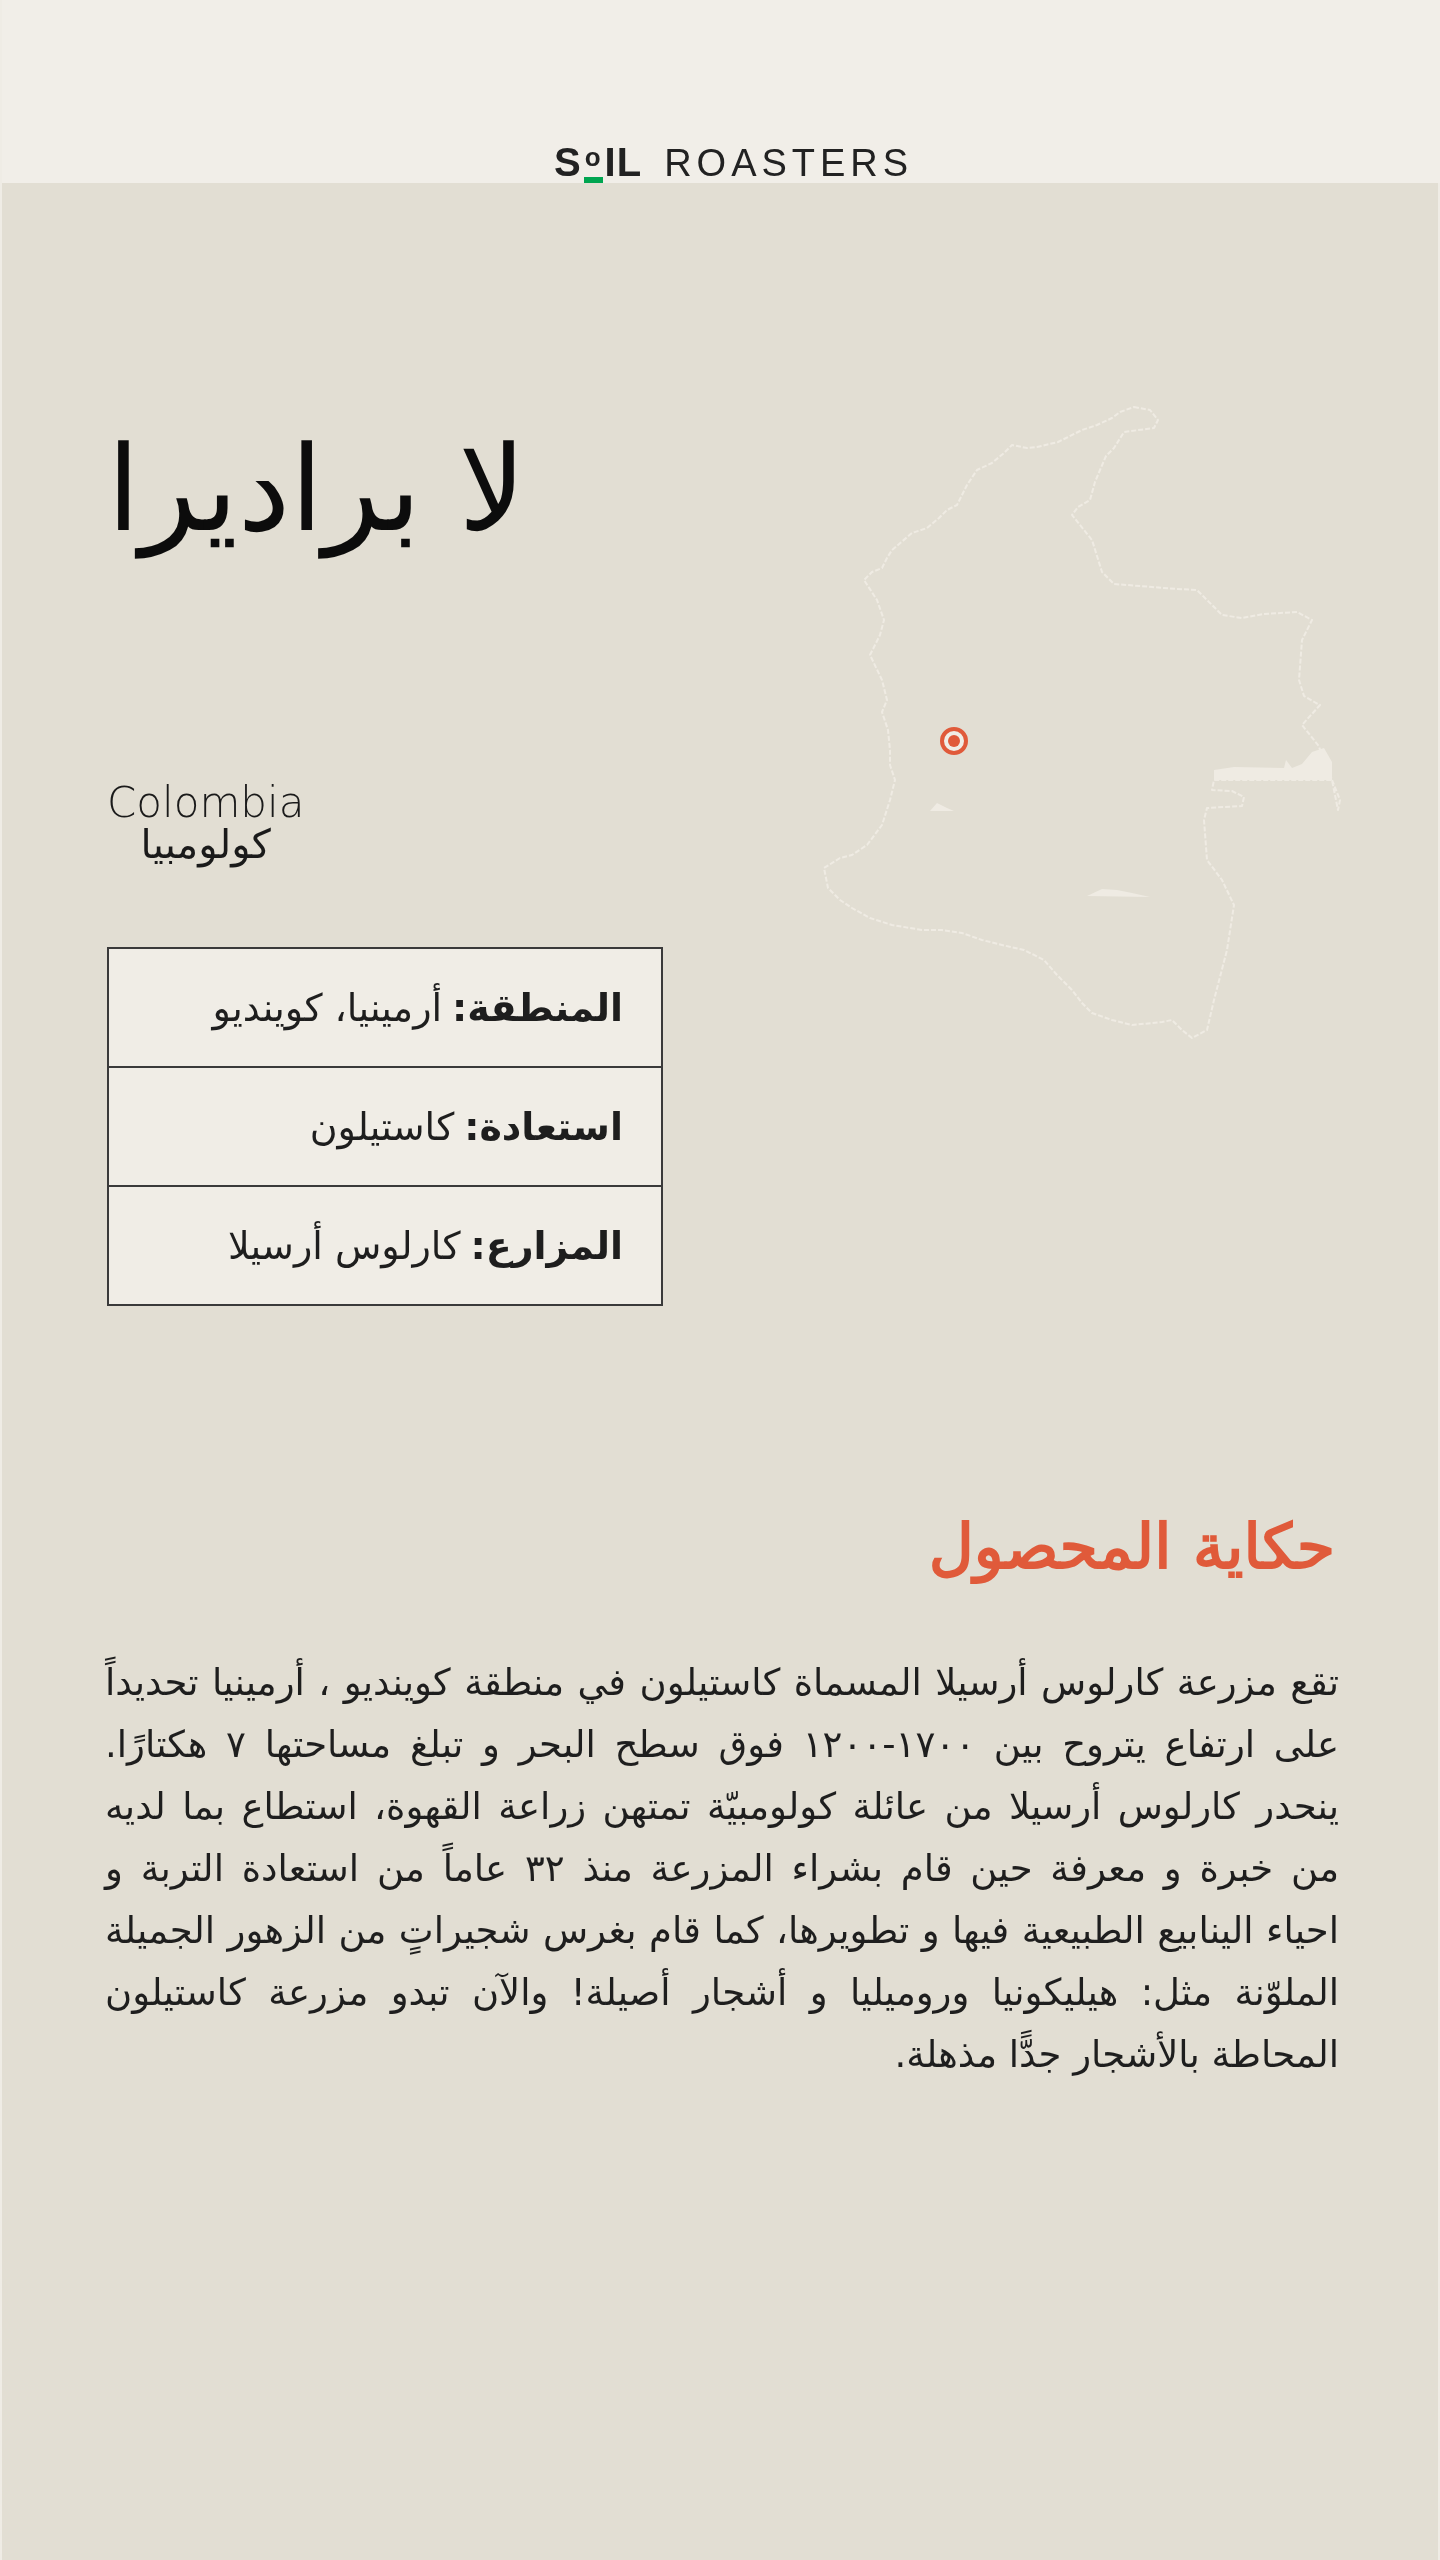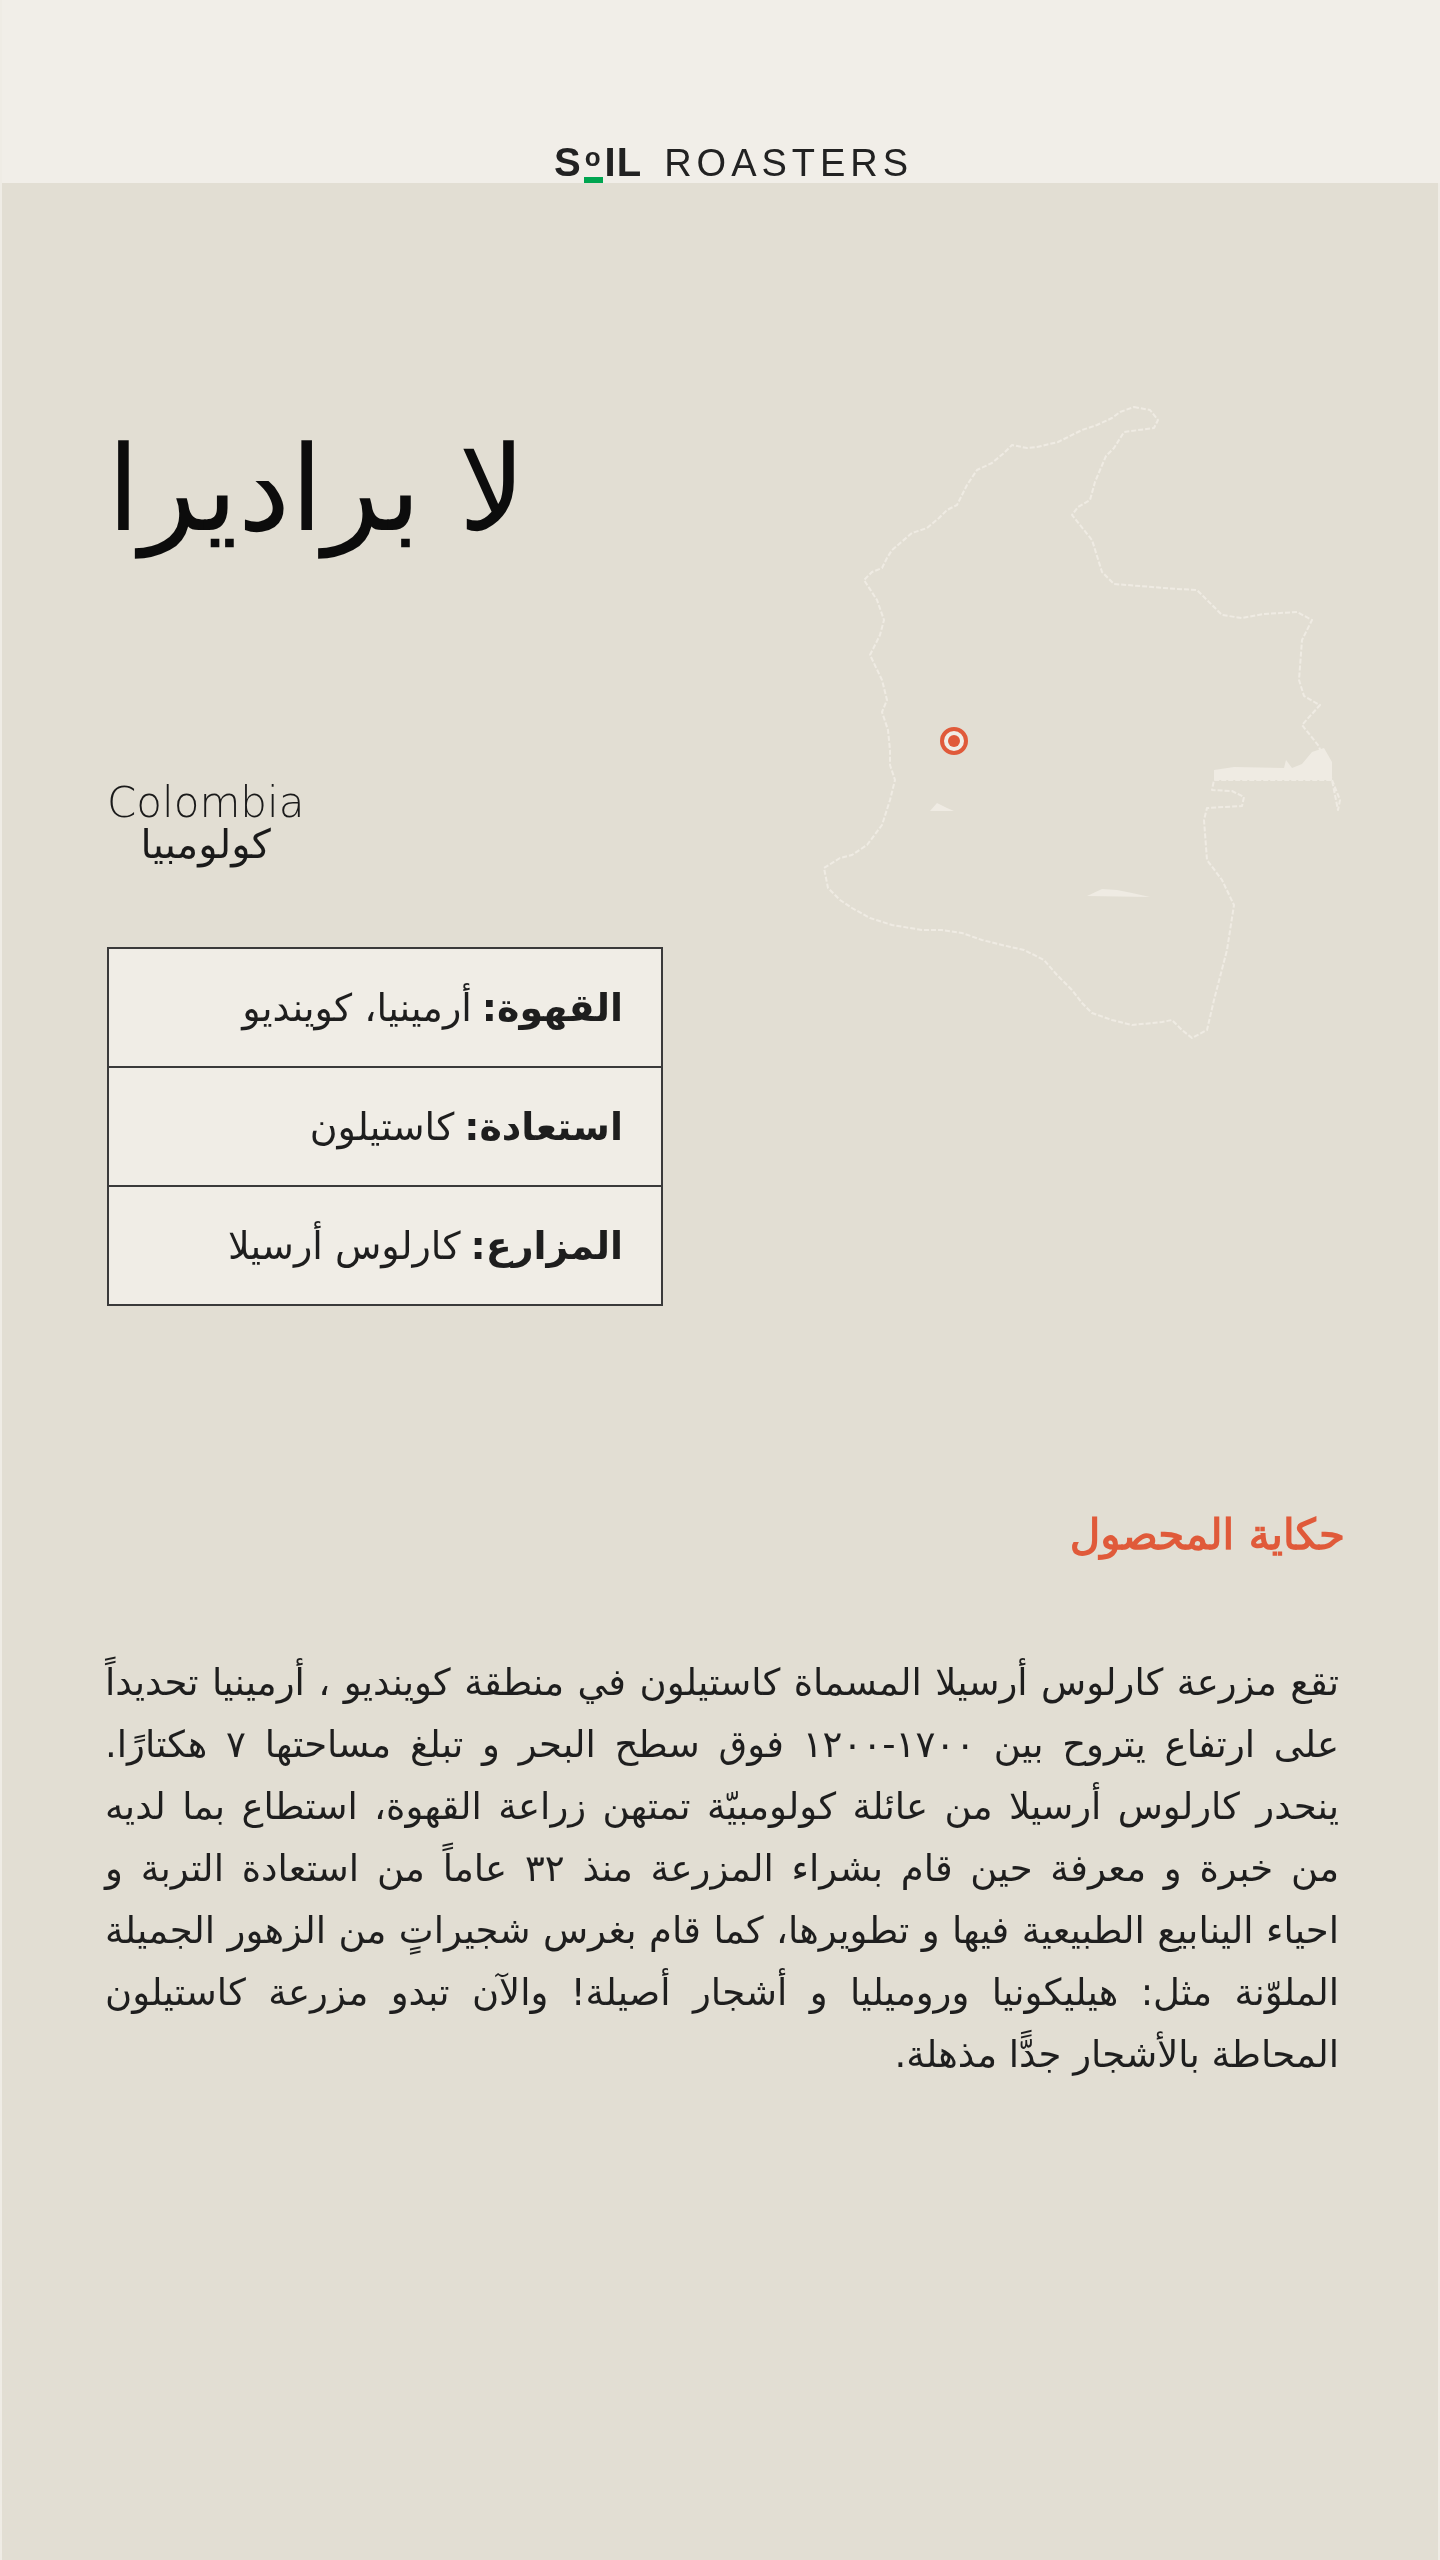--- a/index.html
+++ b/index.html
@@ -90,23 +90,23 @@
       direction: rtl; padding-right: 38px;
       border-bottom: 2px solid #3a3a3a;
       font-size: 38px; color: #1e1e1e; white-space: nowrap;
     }
     .info-row:last-child { border-bottom: none; height: 117px; }
     .info-label { font-weight: 700; }
     .info-value { font-weight: 400; margin-right: 10px; }
 
     
     .story-title {
-      position: absolute; right: 93px; top: 1510px;
+      position: absolute; right: 103px; top: 1510px;
       font-family: "DejaVu Serif", "Liberation Serif", serif;
-      font-size: 42px; color: #e05a3a; direction: rtl; line-height: 1.2;
+      font-size: 62px; color: #e05a3a; direction: rtl; line-height: 1.2;
       font-weight: 700;
     }
     .story-body {
       position: absolute; left: 103px; width: 1234px; top: 1652px;
       direction: rtl; text-align: justify; text-align-last: right;
       font-size: 37px; line-height: 62px; color: #1e1e1e;
     }
     .story-body p { margin: 0; }
     .story-body p + p { margin-top: 62px; }
   </style>
@@ -141,21 +141,21 @@
       <path d="M928 811 L935 803 L945 808 L952 811 Z" fill="#efebe3"></path>
       <path d="M1085 896 L1100 889 L1115 890 L1130 893 L1148 897 Z" fill="#efebe3"></path>
     </svg>
     <div style="position:absolute; left:138px; top:337px; width:28px; height:28px; border-radius:50%; border:4px solid #e05a3a; background:#f0ede6;">
       <div style="position:absolute; left:4px; top:4px; width:12px; height:12px; border-radius:50%; background:#e05a3a;"></div>
     </div>
   </div>
 
   <div class="info-table">
     <div class="info-row">
-      <span class="info-label">القهوة:</span>
+      <span class="info-label">المنطقة:</span>
       <span class="info-value">أرمينيا، كويندیو</span>
     </div>
     <div class="info-row">
       <span class="info-label">استعادة:</span>
       <span class="info-value">كاستيلون</span>
     </div>
     <div class="info-row">
       <span class="info-label">المزارع:</span>
       <span class="info-value">كارلوس أرسيلا</span>
     </div>

